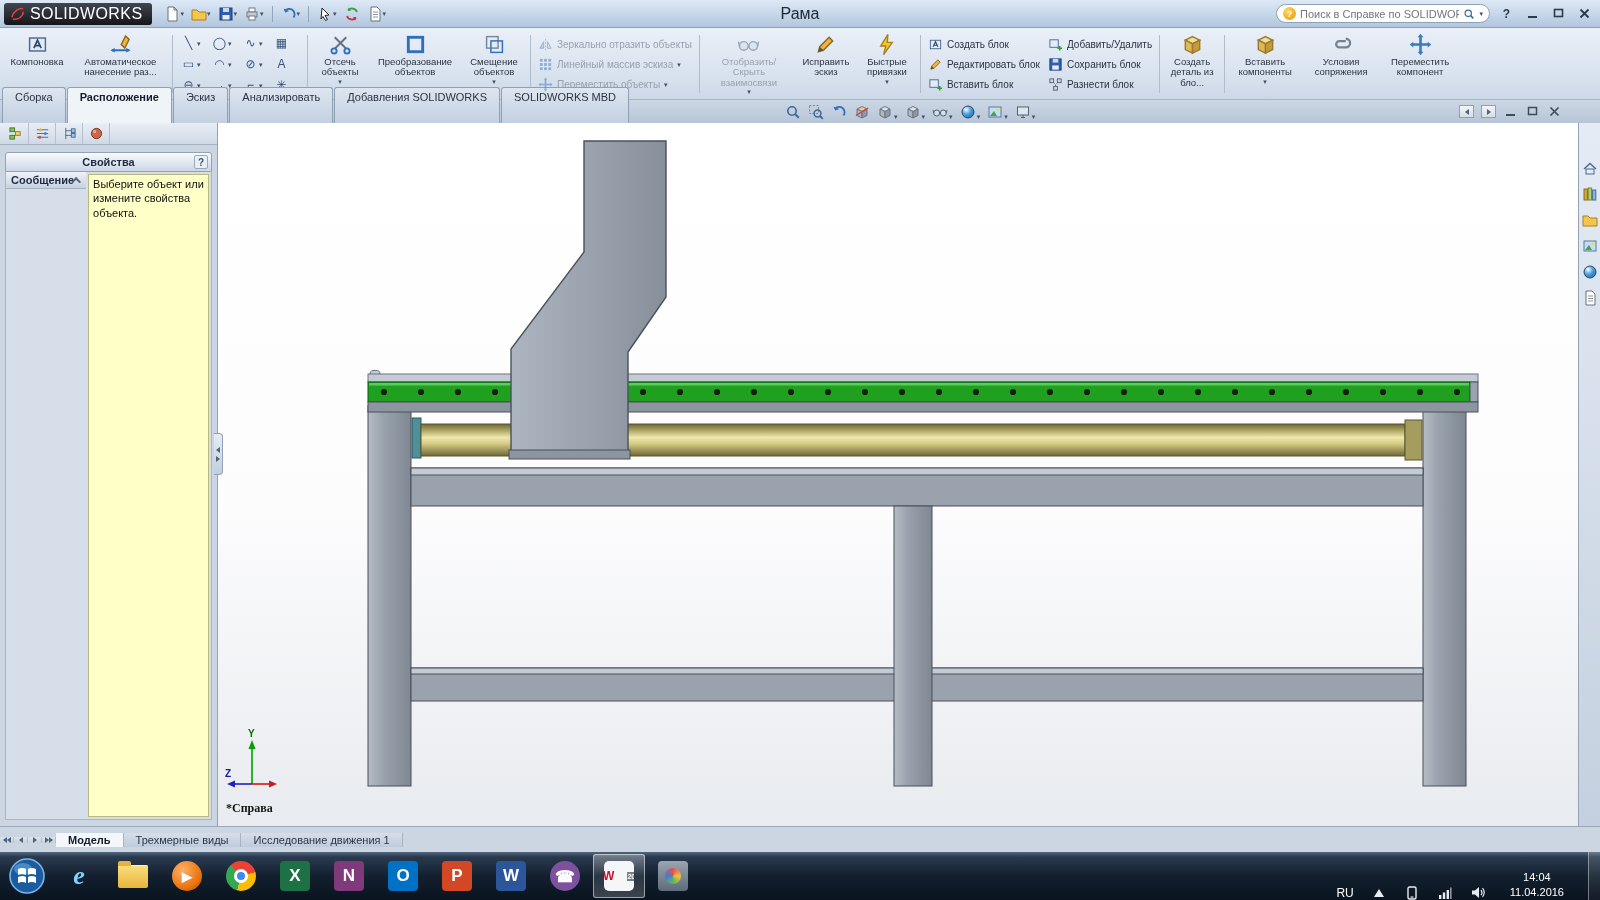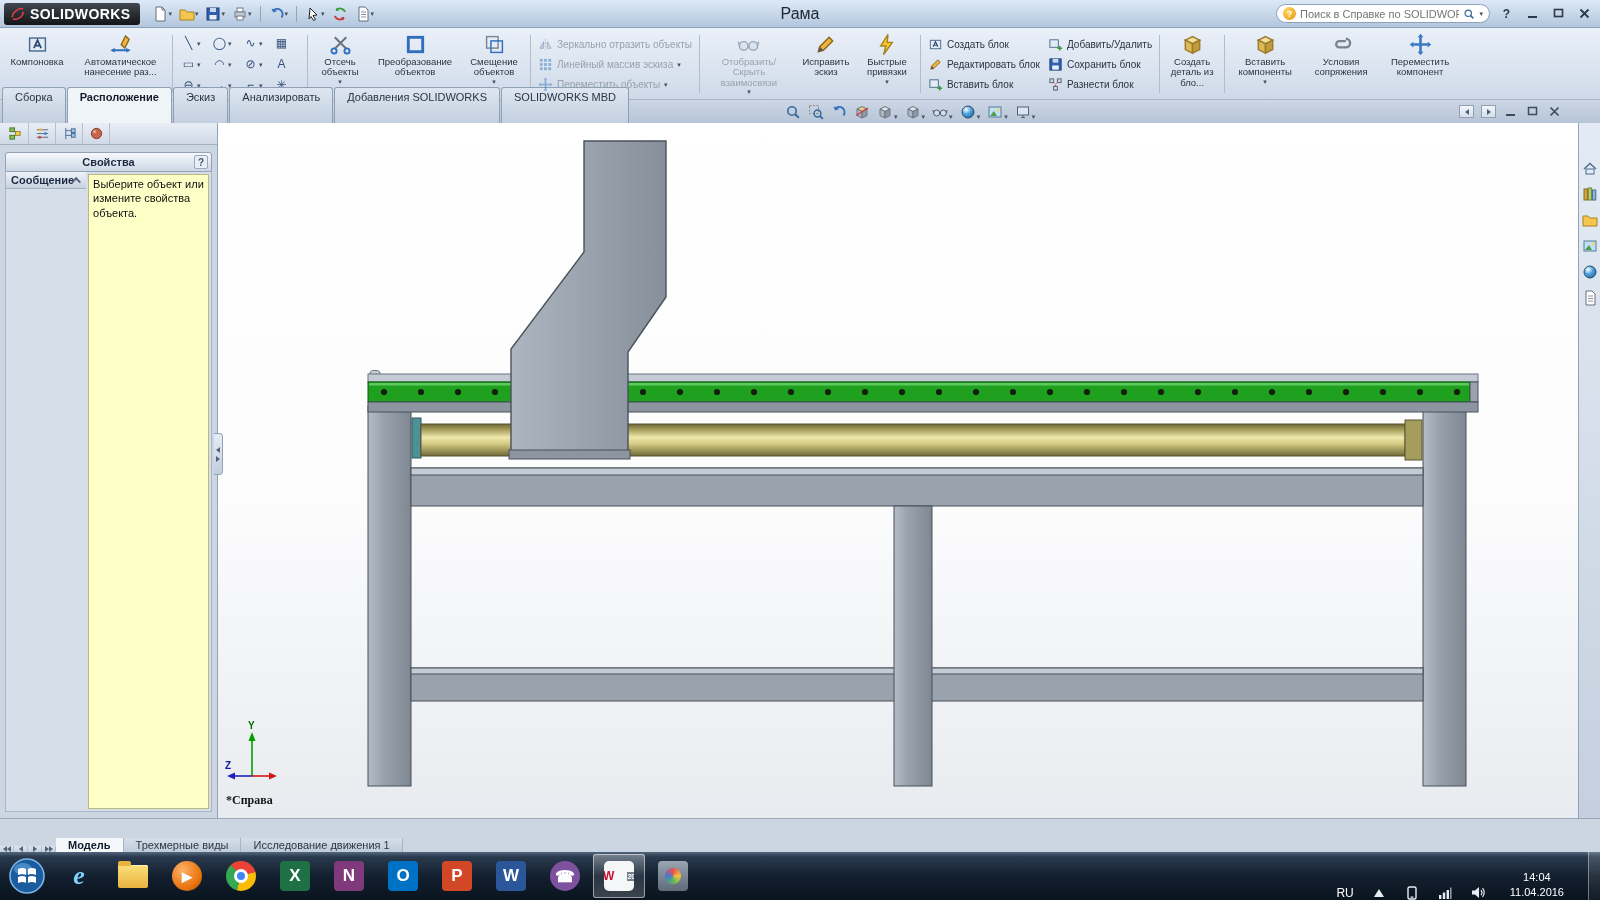--- a/index.html
+++ b/index.html
@@ -2,21 +2,21 @@
 <html><head>
 <meta charset="utf-8">
 <style>
 *{box-sizing:border-box;margin:0;padding:0}
 html,body{width:1600px;height:900px;overflow:hidden;font-family:"Liberation Sans",sans-serif}
 .app{width:1600px;height:900px;display:flex;flex-direction:column;background:#fff}
 
 
 .titlebar{height:28px;background:linear-gradient(#dde9f7,#b2c6dd);display:flex;align-items:center;border-bottom:1px solid #8ea2ba;position:relative;flex:none}
 .logo{height:22px;margin-left:4px;background:linear-gradient(#41474f,#141519);border-radius:3px;color:#fff;display:flex;align-items:center;padding:0 10px 0 6px;gap:5px}
-.logo .brand{font-size:14px;font-weight:bold;letter-spacing:.4px}
+.logo .brand{font-size:16px;font-weight:normal;letter-spacing:.4px}
 .qat{display:flex;align-items:center;margin-left:10px;gap:3px}
 .qbtn{display:flex;align-items:center;padding:1px 2px;border-radius:2px}
 .qbtn svg{width:16px;height:16px}
 .caret{font-size:7px;color:#445060;line-height:1}
 .caret::after{content:"▾"}
 .vdiv{width:1px;height:16px;background:#93a5ba;margin:0 3px}
 .doc-title{position:absolute;left:50%;transform:translateX(-50%);font-size:16px;color:#1e2734}
 .tb-right{margin-left:auto;display:flex;align-items:center;gap:9px;padding-right:8px}
 .search{width:214px;height:19px;background:#fff;border:1px solid #8fa2b8;border-radius:10px;display:flex;align-items:center;padding:0 6px;gap:4px}
 .search input{border:none;outline:none;flex:1;font-size:11px;color:#666;background:transparent;min-width:0}
@@ -68,21 +68,21 @@
 
 .viewport{flex:1;position:relative;background:linear-gradient(180deg,#ffffff 0%,#fcfcfd 55%,#e8ebef 100%);overflow:hidden}
 .viewlabel{position:absolute;left:8px;bottom:10px;font-size:12px;font-weight:bold;color:#141414;font-family:"Liberation Serif",serif}
 .triad{position:absolute;left:6px;bottom:28px}
 
 .tpane{width:22px;background:linear-gradient(#e4ebf4,#c4d0df);border-left:1px solid #93a2b5;display:flex;flex-direction:column;align-items:center;padding-top:36px;gap:8px;flex:none}
 .tpbtn{width:18px;height:18px;display:flex;align-items:center;justify-content:center}
 .tpbtn svg{width:16px;height:16px}
 
 
-.mtabs{height:34px;background:#ccd6e2;border-top:1px solid #9aa8ba;display:flex;align-items:flex-end;font-size:11px;flex:none}
+.mtabs{height:26px;background:#ccd6e2;border-top:1px solid #9aa8ba;display:flex;align-items:center;font-size:11px;flex:none}
 .mnav{width:14px;display:flex;align-items:center;justify-content:center;border-right:1px solid #b4bfcc;background:linear-gradient(#dde4ee,#c6d1de)}
 .mtab{padding:1px 12px;display:flex;align-items:center;border-right:1px solid #a8b4c2;background:linear-gradient(#d6deea,#bfcbda);color:#2c3644;white-space:nowrap}
 .mtab.active{background:#f5f8fb;font-weight:bold;color:#111c2a}
 .status{height:22px;background:linear-gradient(#f2f5f9,#d7dfe9);border-top:1px solid #aab6c5;display:flex;align-items:center;font-size:11px;color:#2d3642;padding:0 8px;gap:22px;flex:none}
 .status .sp{flex:1}
 .ybal{width:12px;height:12px;border-radius:50%;background:radial-gradient(circle at 35% 30%,#fff6a8,#f2c800 60%,#b89400)}
 
 
 .taskbar{height:48px;background:linear-gradient(#53677e 0%,#2a3a4e 10%,#13202f 50%,#0a141f 100%);display:flex;align-items:center;padding-left:2px;flex:none}
 .orb{width:50px;height:46px;display:flex;align-items:center;justify-content:center}

